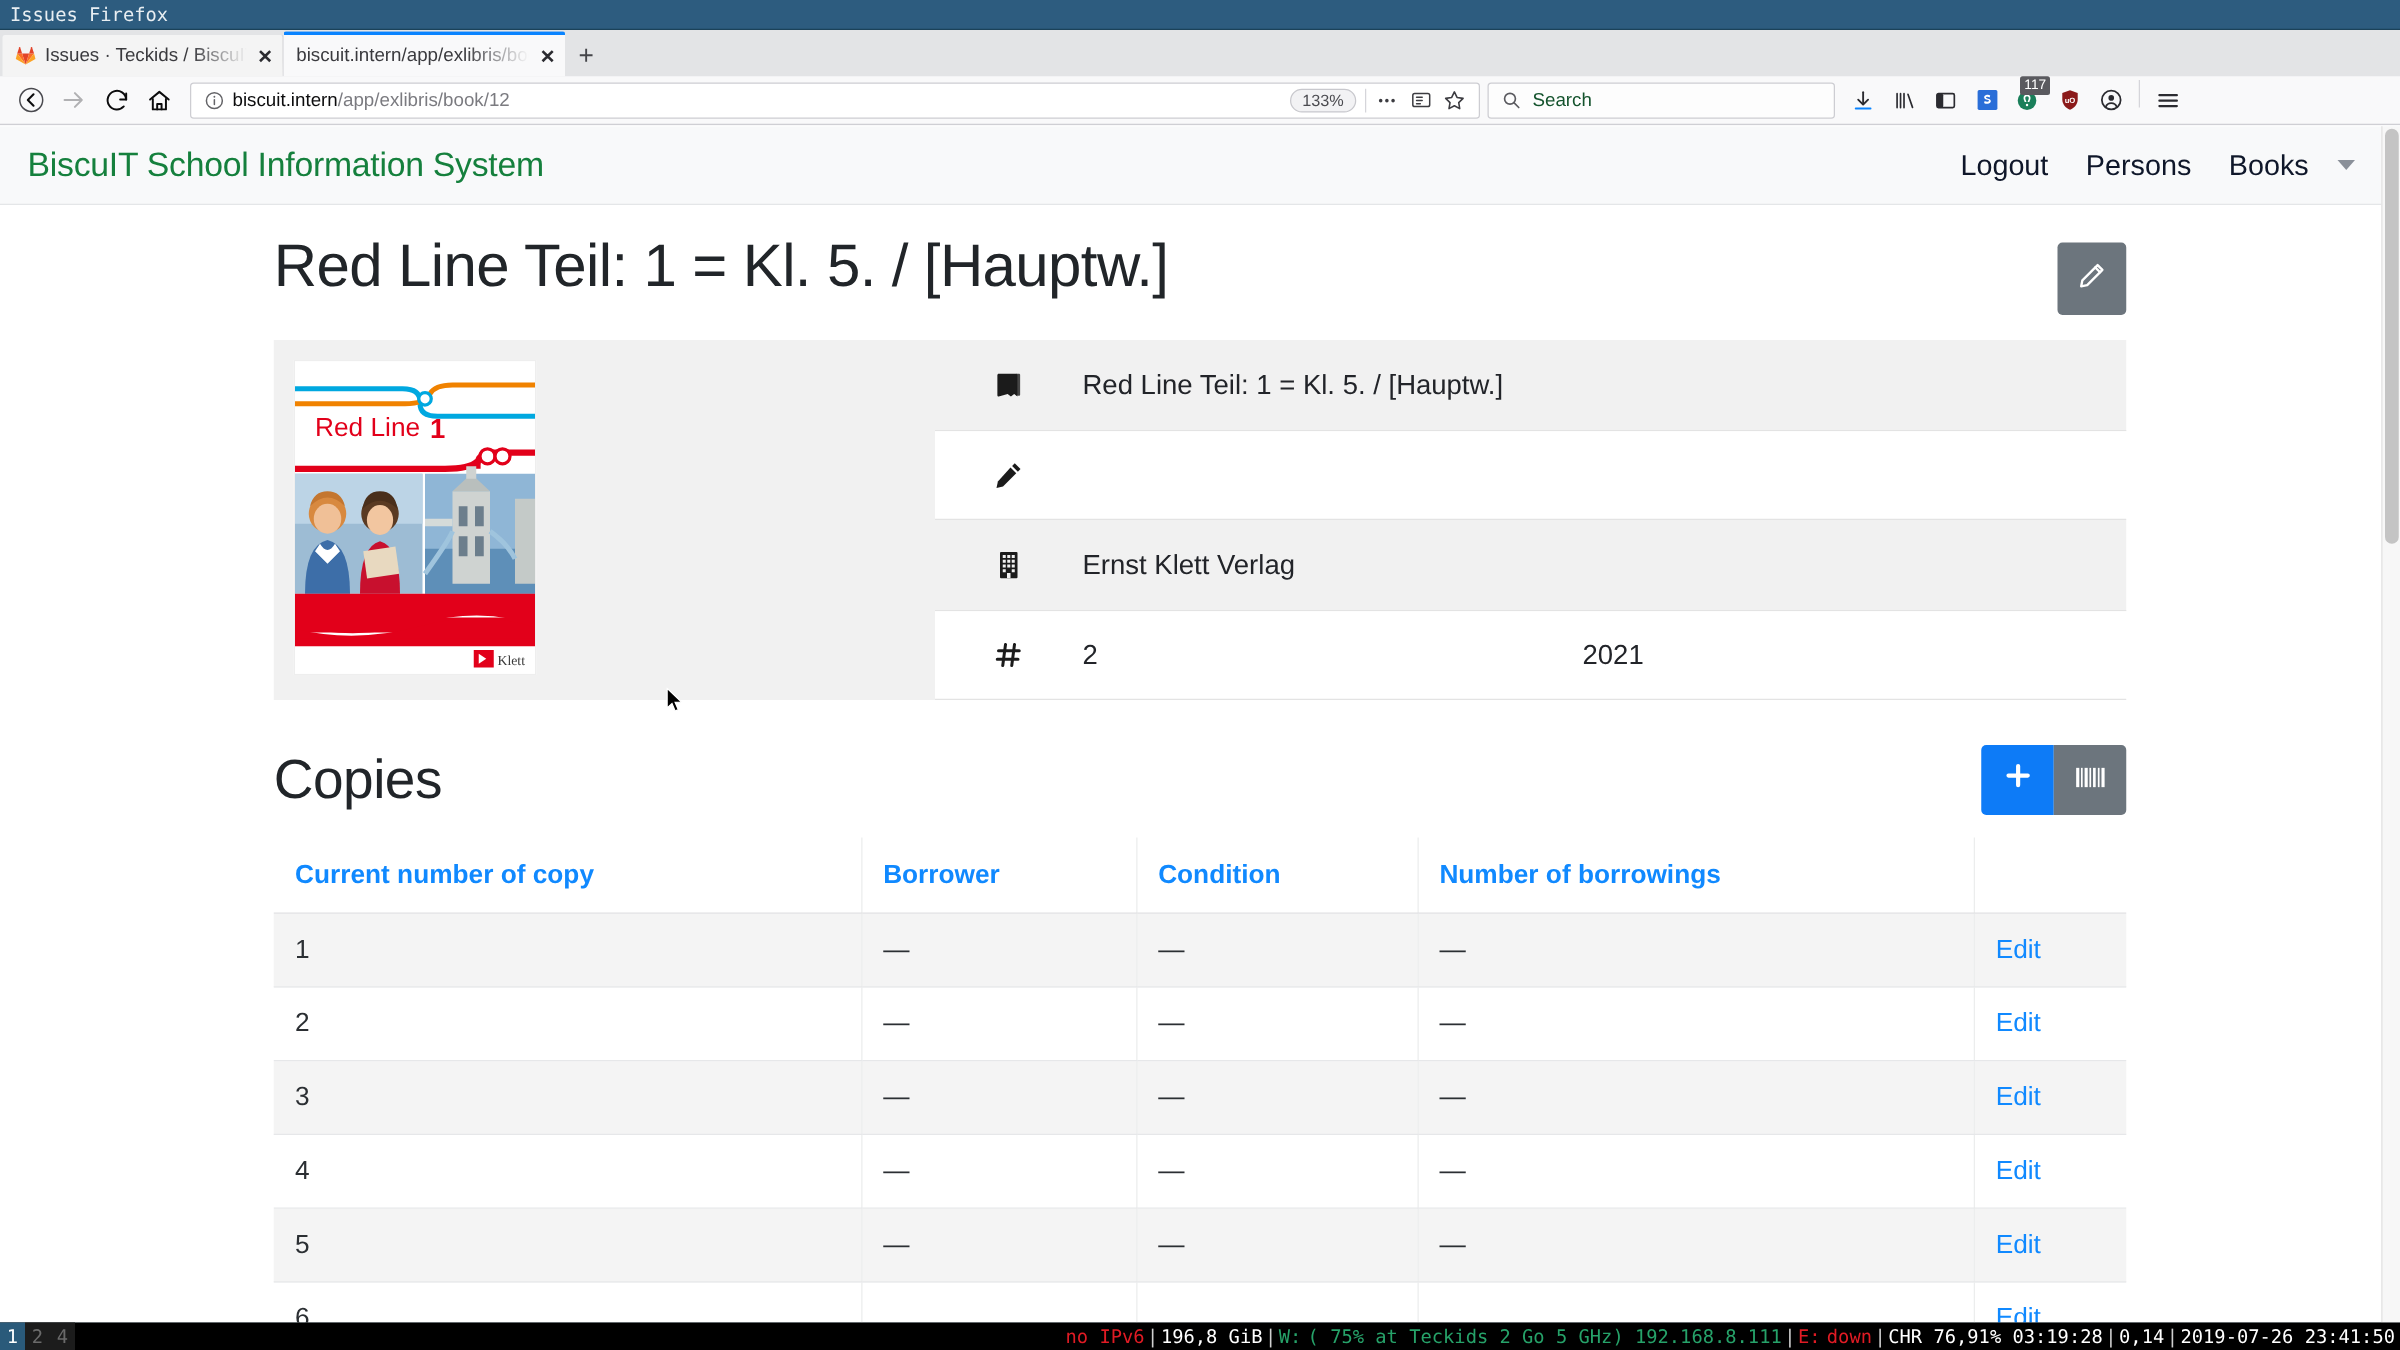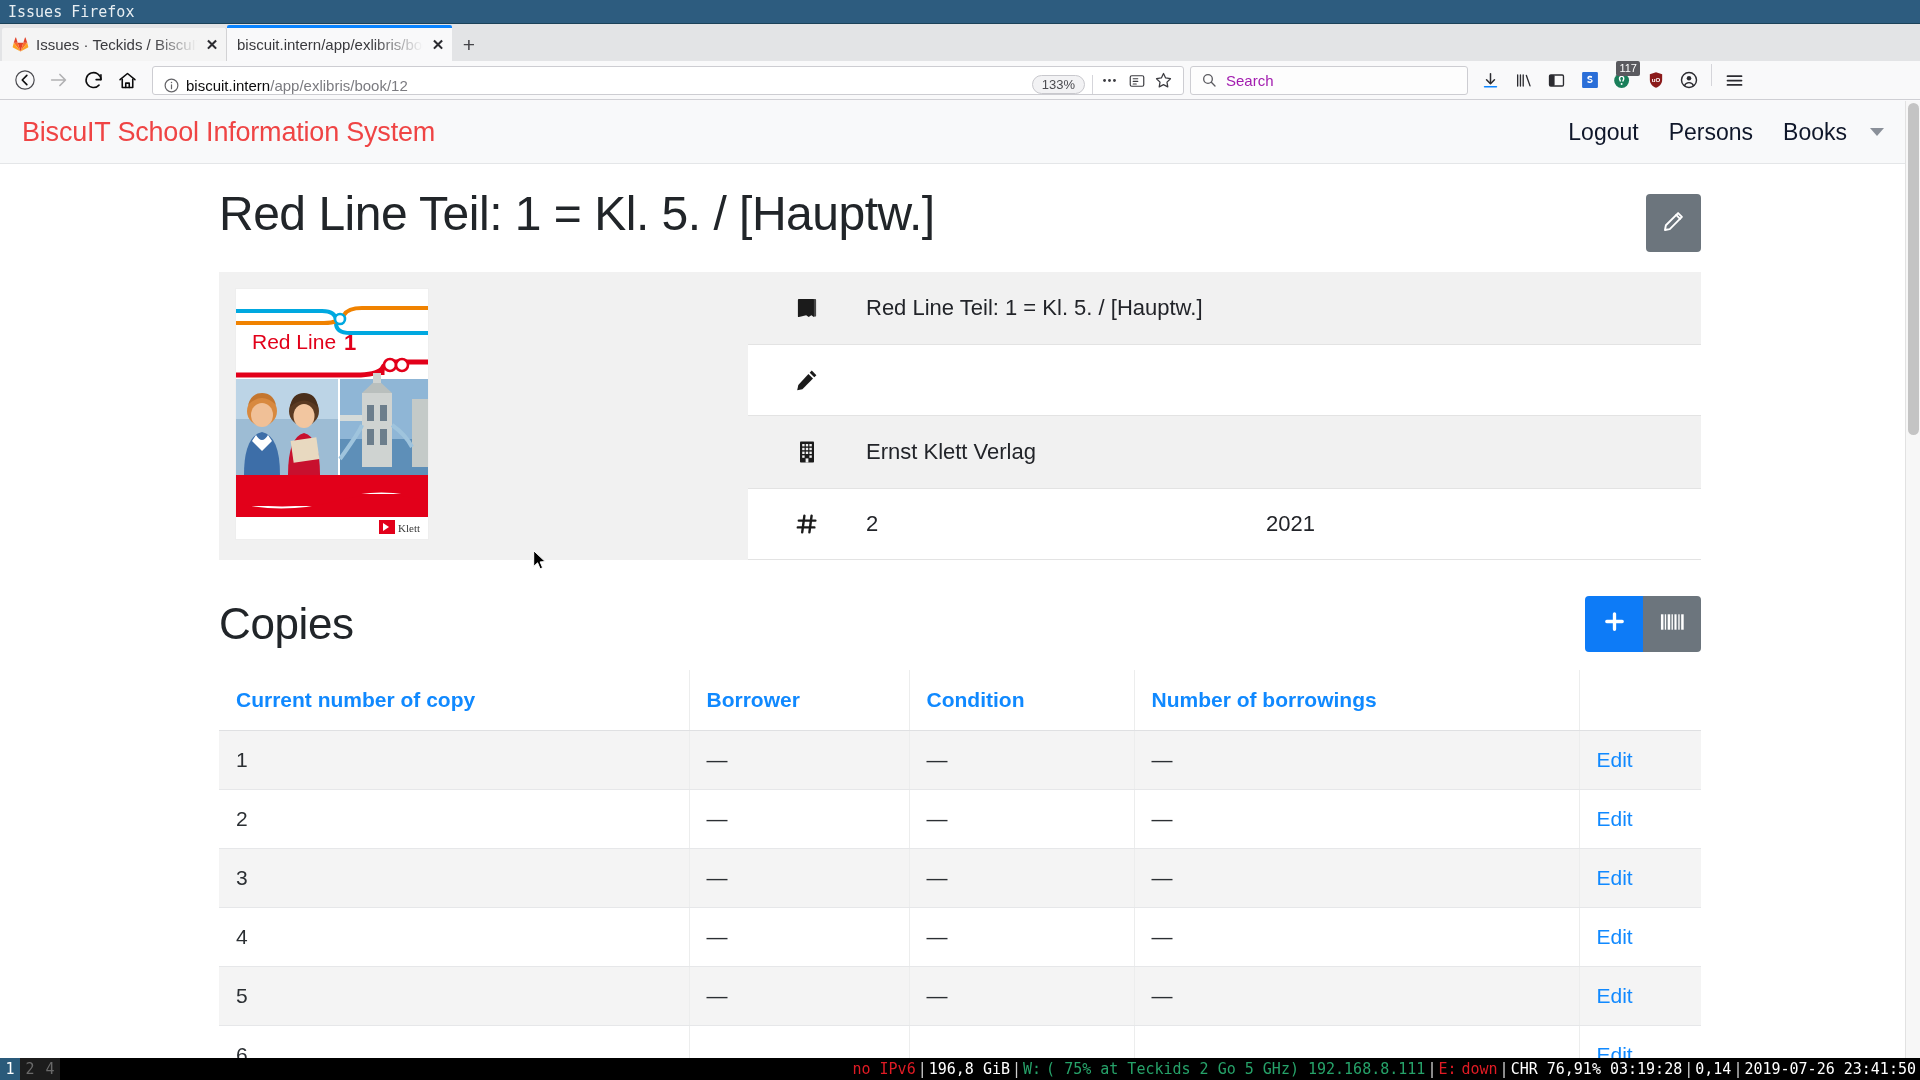--- a/index.html
+++ b/index.html
@@ -69,21 +69,21 @@
   }
   .nav-btn {
     width: 34px; height: 34px; display: flex; align-items: center;
     justify-content: center; color: #0c0c0d; flex: 0 0 34px;
   }
   .nav-btn.disabled { color: #b1b1b3; }
 
   .urlbar {
     flex: 1 1 auto; height: 29px; margin: 0 6px 0 8px;
     background: #ffffff; border: 1px solid #cdcdd2; border-radius: 3px;
-    display: flex; align-items: flex-end; padding: 0 6px 0 9px;
+    display: flex; align-items: center; padding: 0 6px 0 9px;
     max-width: 1032px;
   }
   .urlbar .ident-icon { width: 18px; flex: 0 0 18px; color: #58595c;
       display:flex; align-items:center; justify-content:center; }
   .url-text { flex: 1 1 auto; font-size: 15px; color: #0c0c0d; padding-left: 6px; white-space: nowrap; }
   .url-text .dim { color: #7b7b80; }
   .zoom-pill {
     border: 1px solid #c8c8cd; border-radius: 12px; padding: 1px 9px;
     font-size: 13px; color: #4b4b50; margin-right: 4px; background: #f2f2f4;
   }
@@ -91,21 +91,21 @@
     width: 27px; height: 26px; display: flex; align-items: center;
     justify-content: center; color: #3c3c41; flex: 0 0 27px;
   }
   .url-sep { width: 1px; height: 19px; background: #d5d5da; margin: 0 3px; }
 
   .searchbar {
     width: 278px; height: 29px; background: #fdfdfd; border: 1px solid #cdcdd2;
     border-radius: 3px; display: flex; align-items: center; padding-left: 10px;
     margin-right: 6px; flex: 0 0 278px;
   }
-  .searchbar .s-label { font-size: 15px; color: #a21caf; padding-left: 9px; }
+  .searchbar .s-label { font-size: 15px; color: #14532d; padding-left: 9px; }
 
   .tool-icons { display: flex; align-items: flex-start; flex: 0 0 auto; }
   .tool-icon {
     width: 33px; height: 32px; display: flex; align-items: center;
     justify-content: center; position: relative; color: #2b2b30;
   }
   .badge-count {
     position: absolute; top: -3px; right: -1px; background: #5a5a5f; color: #fff;
     font-size: 11px; line-height: 13px; padding: 1px 3px; border-radius: 2px;
     font-family: "Liberation Sans", sans-serif; min-width: 20px; text-align: center;
@@ -115,21 +115,21 @@
   
   .content {
     position: absolute; top: 101px; left: 0; width: 1920px; height: 957px;
     background: #ffffff; overflow: hidden;
   }
   .app-header {
     height: 63px; background: #f8f9fa; border-bottom: 1px solid #e4e6e8;
     display: flex; align-items: center; justify-content: space-between;
     padding: 0 22px 0 22px;
   }
-  .app-brand { font-size: 27px; color: #ef4444; font-weight: 400; letter-spacing: -0.2px; }
+  .app-brand { font-size: 27px; color: #15803d; font-weight: 400; letter-spacing: -0.2px; }
   .app-nav { display: flex; align-items: center; gap: 0px; }
   .app-nav a {
     font-size: 23px; color: #0f172a; text-decoration: none; padding: 0 15px;
   }
   .nav-caret {
     width: 0; height: 0; border-left: 7px solid transparent;
     border-right: 7px solid transparent; border-top: 8px solid #8a9099;
     margin-left: 8px; margin-right: 14px;
   }
 

